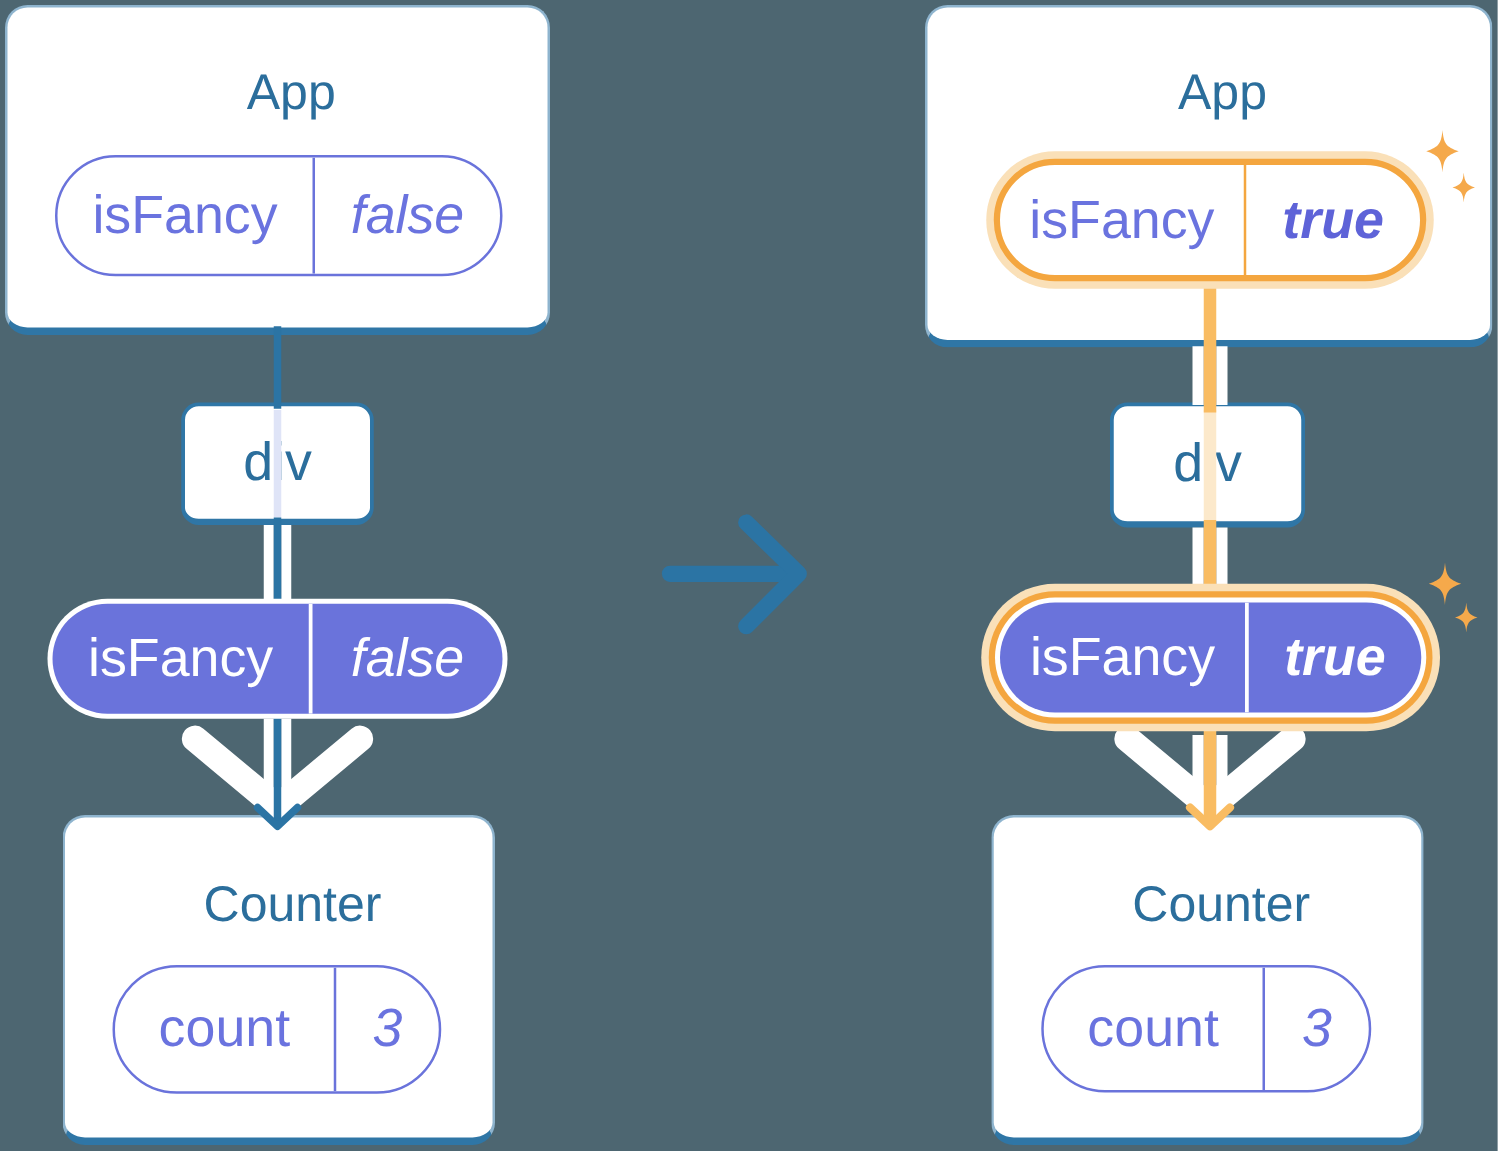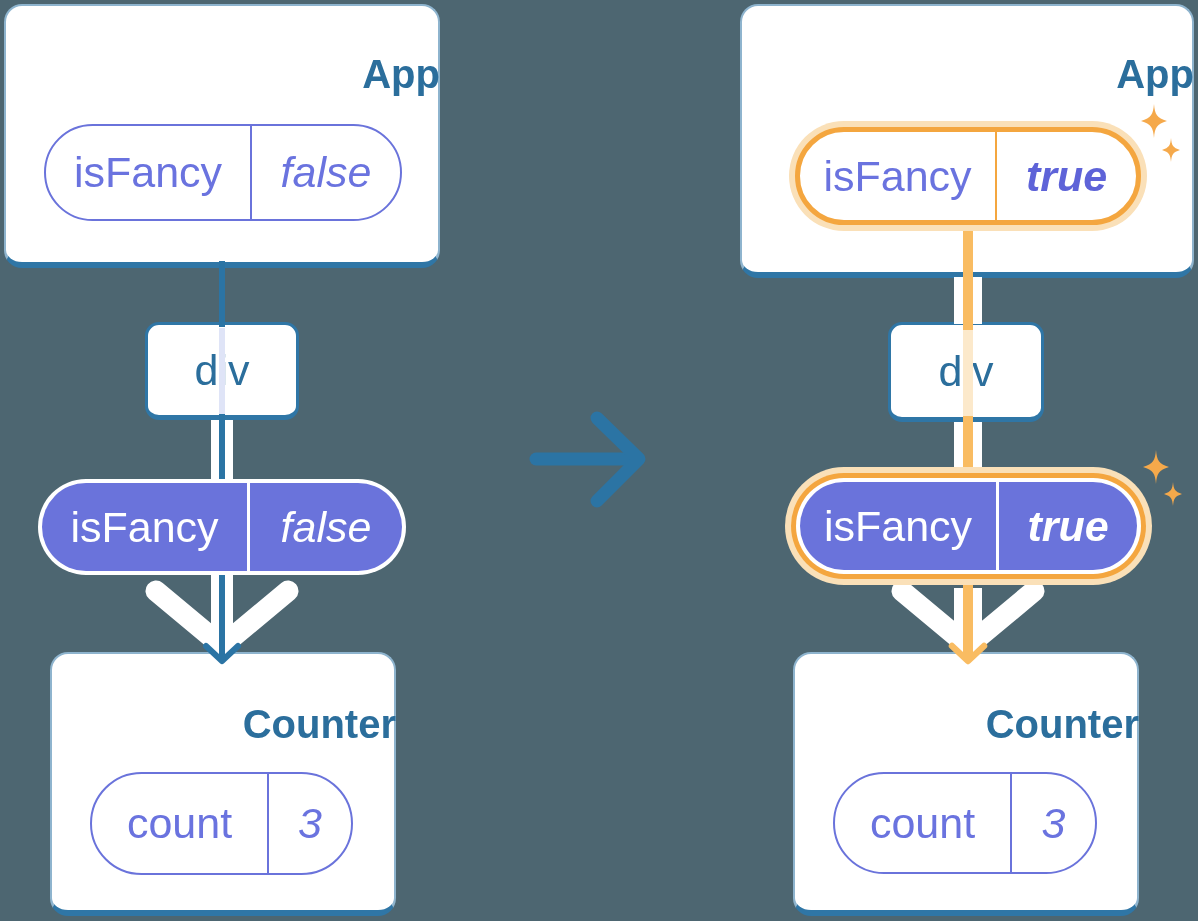--- a/index.html
+++ b/index.html
@@ -16,23 +16,23 @@
   .card{
     position:absolute;
     background:#FFFFFF;
     border:2.5px solid #8EB4CE;
     border-bottom:6px solid #2F76A6;
     border-radius:18px;
     z-index:2;
   }
   .card-title{
     position:absolute;
-    text-align:right;
+    text-align:center;
     font-size:40px;
-    font-weight:700;
+    font-weight:400;
     color:#2B6E9C;
     z-index:3;
     line-height:1.1;
     padding-left:22px;
   }
   
   .node{
     position:absolute;
     background:#FFFFFF;
     border:3px solid #2F76A6;

